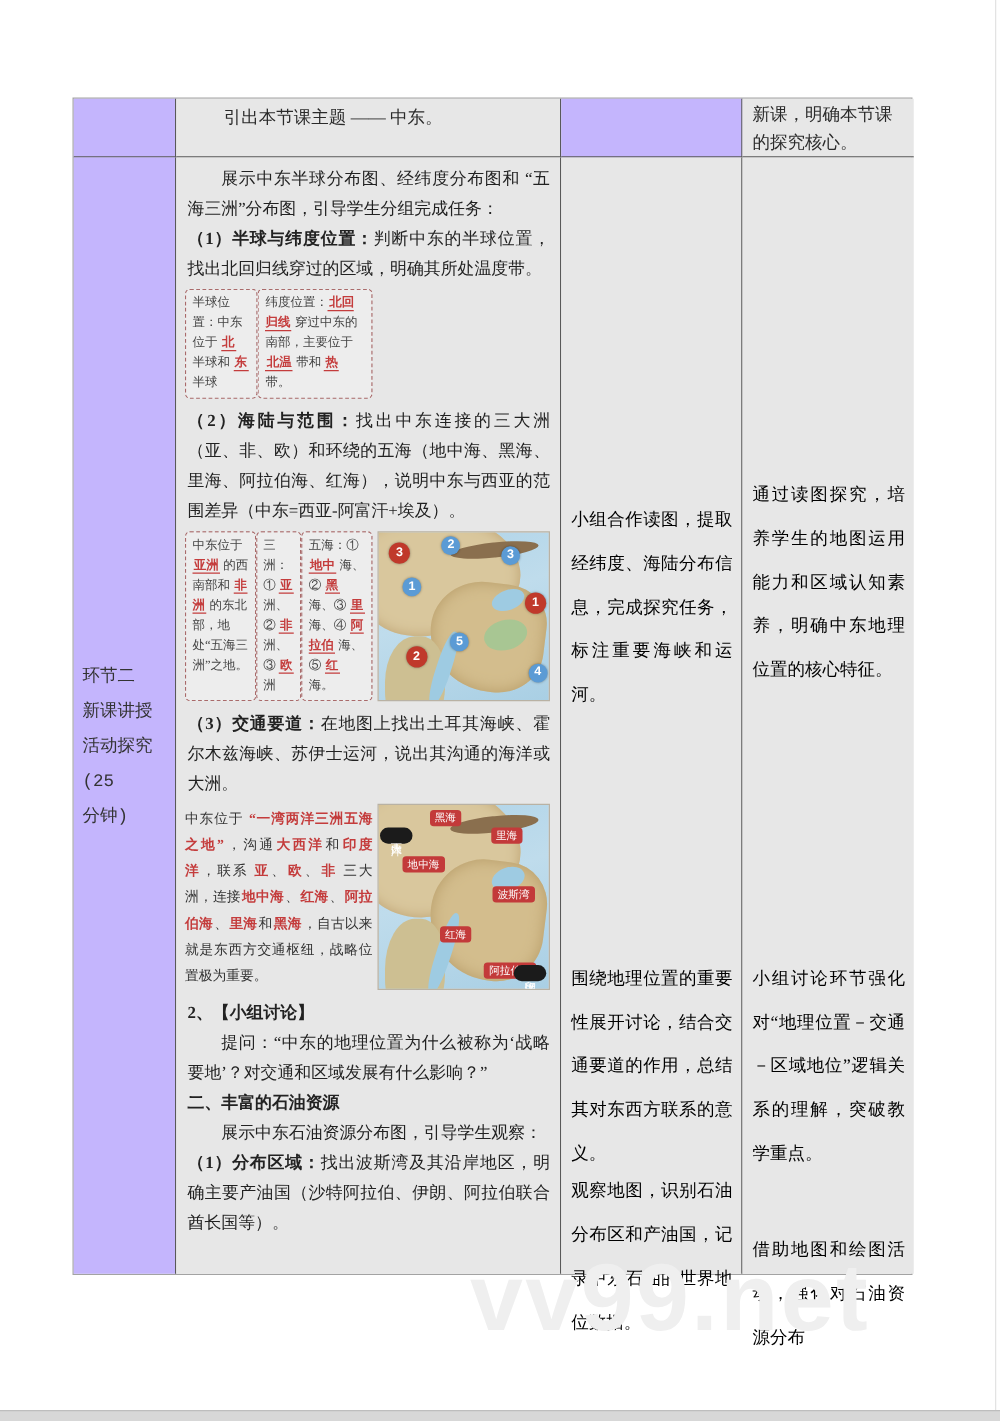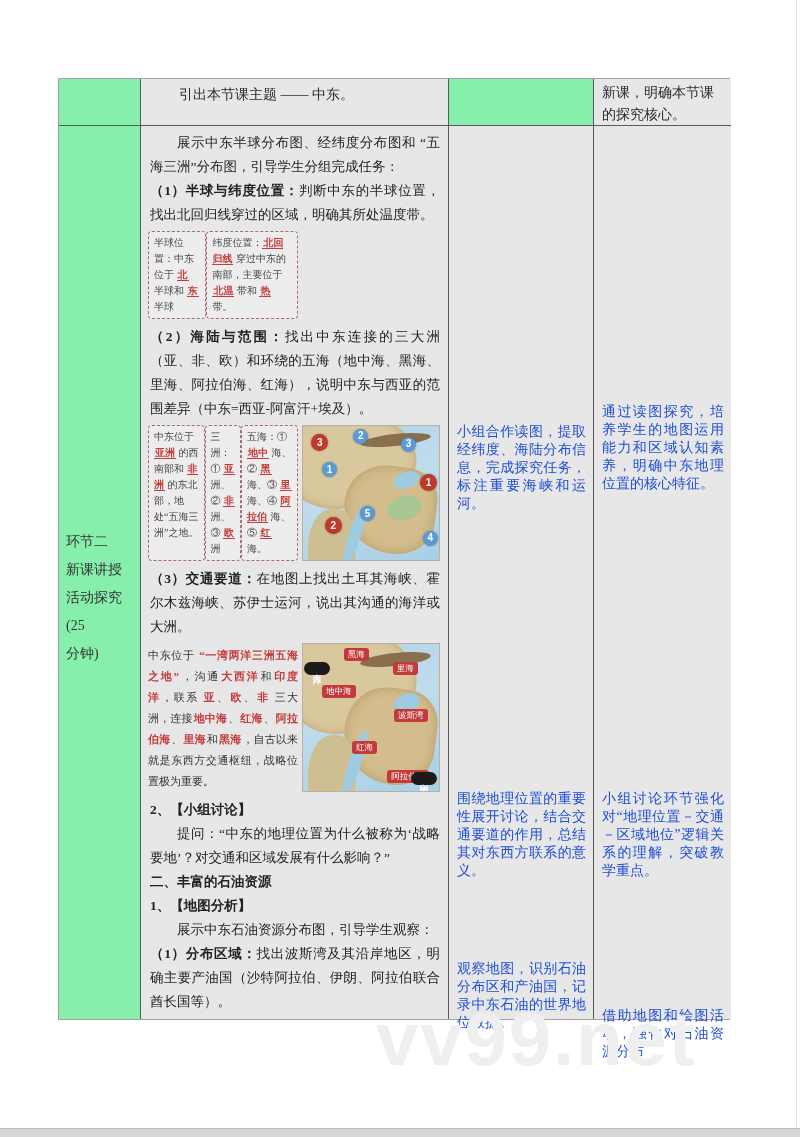--- a/index.html
+++ b/index.html
@@ -18,35 +18,35 @@
   
   .doc-table{
     position:absolute;left:58px;top:78px;width:672px;height:942px;
     display:grid;grid-template-columns:82px 308px 145px 137px;grid-template-rows:47px 1fr;
     border:1px solid #a3a3a3;box-sizing:border-box;background:#fff;
   }
   .cell{border-right:1px solid #595959;border-bottom:1px solid #595959;box-sizing:border-box;position:relative;}
   .cell.last-col{border-right:none;}
   .cell.last-row{border-bottom:none;}
   .g{background:#e7e7e7;}
-  .w{background:#86efac;}
+  .w{background:#c4b5fd;font-family:Liberation Mono, monospace;}
   
   .r1c2{font-size:14px;line-height:21px;padding:5px 10px 0 10px;}
   .r1c2 .ind{text-indent:2em;display:block;}
   .r1c4{font-size:14px;line-height:22px;padding:3px 8px 0 8px;}
   
   .stage-block{position:absolute;top:402px;left:7px;right:2px;font-size:14px;line-height:28px;color:#333;}
   
   .main-content{padding:5px 8px 0 9px;font-size:13.5px;line-height:24px;color:#222;text-align:justify;}
   .main-content p{margin:0;}
   .hd{font-weight:bold;}
   .ind2{text-indent:2em;}
   .lead{font-weight:bold;}
   
-  .obs-block,.intent-block{position:absolute;left:8px;right:7px;font-size:14px;line-height:18px;text-align:justify;color:#1d4ed8;margin-top:24px;}
+  .obs-block,.intent-block{position:absolute;left:8px;right:7px;font-size:14px;line-height:35px;text-align:justify;color:#000000;}
   
   .mapfig{display:flex;gap:4px;margin:4px 0 6px -2px;}
   .boxcol{width:150px;display:flex;justify-content:center;}
   .dash-box{
     border:1px dashed #a96a6a;border-radius:4px;padding:3px 5px;
     font-size:10px;line-height:16px;color:#444;background:rgba(250,250,250,0.35);
     text-align:left;text-indent:0;
   }
   .red-ans{color:#c43c3c;font-weight:bold;border-bottom:1px solid #c43c3c;padding:0 1px;}
   .map-img{
@@ -174,21 +174,20 @@
           <div class="spill" style="left:36%;top:66%;">红海</div>
           <div class="spill" style="left:62%;top:86%;">阿拉伯海</div>
           <div class="vpill" style="left:1px;top:12%;">大西洋</div>
           <div class="vpill" style="right:2px;bottom:4%;">印度洋</div>
         </div>
       </div>
 
       <p class="hd">2、【小组讨论】</p>
       <p class="ind2">提问：“中东的地理位置为什么被称为‘战略要地’？对交通和区域发展有什么影响？”</p>
       <p class="hd">二、丰富的石油资源</p>
-      <p class="hd">1、【地图分析】</p>
       <p class="ind2">展示中东石油资源分布图，引导学生观察：</p>
       <p><span class="lead">（1）分布区域：</span><span>找出波斯湾及其沿岸地区，明确主要产油国（沙特阿拉伯、伊朗、阿拉伯联合酋长国等）。</span></p>
     </div>
   </div>
 
   <div class="cell g last-row">
     <div class="obs-block" style="top:273px;">小组合作读图，提取经纬度、海陆分布信息，完成探究任务，标注重要海峡和运河。</div>
     <div class="obs-block" style="top:640px;">围绕地理位置的重要性展开讨论，结合交通要道的作用，总结其对东西方联系的意义。</div>
     <div class="obs-block" style="top:810px;">观察地图，识别石油分布区和产油国，记录中东石油的世界地位数据。</div>
   </div>

